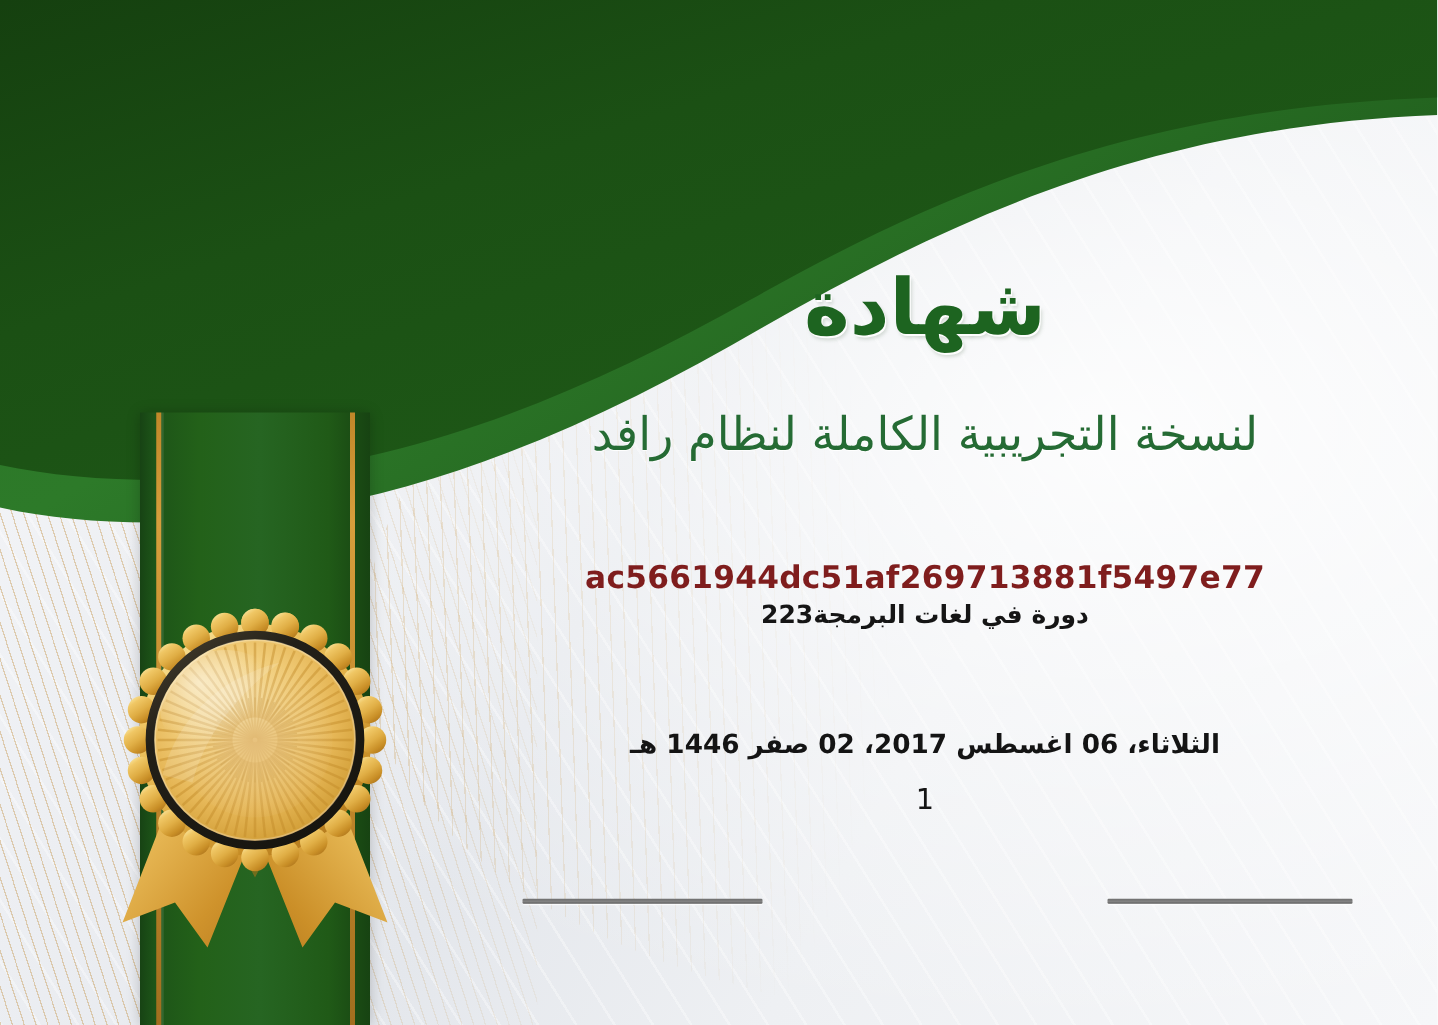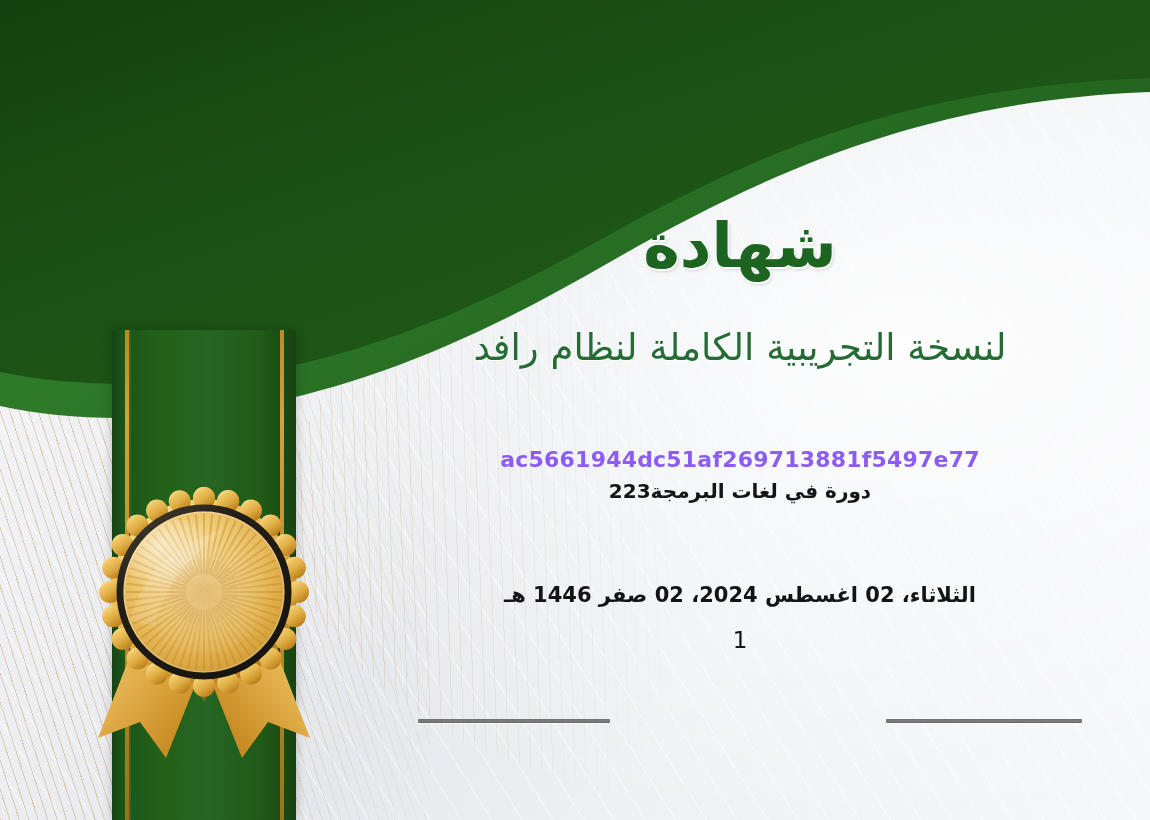--- a/index.html
+++ b/index.html
@@ -166,23 +166,23 @@
     color: #256b34;
     line-height: 1.25;
     text-shadow: 0 1px 0 rgba(255,255,255,0.9);
   }
 
   .cert-hash {
     position: absolute;
     left: 0; right: 0;
     top: 447px;
     direction: ltr;
-    font-size: 22px;
+    font-size: 25px;
     font-weight: 600;
-    color: #8b5cf6;
+    color: #7f1d1d;
     letter-spacing: 0.2px;
   }
 
   .cert-course {
     position: absolute;
     left: 0; right: 0;
     top: 479px;
     font-size: 20px;
     font-weight: 600;
     color: #151515;
@@ -471,21 +471,21 @@
   <div class="content">
 
     <div class="cert-title">شهادة</div>
 
     <div class="cert-subtitle">لنسخة التجريبية الكاملة لنظام رافد</div>
 
     <div class="cert-hash">ac5661944dc51af269713881f5497e77</div>
 
     <div class="cert-course">دورة في لغات البرمجة223</div>
 
-    <div class="cert-date">الثلاثاء، 02 اغسطس 2024، 02 صفر 1446 هـ</div>
+    <div class="cert-date">الثلاثاء، 06 اغسطس 2017، 02 صفر 1446 هـ</div>
 
     <div class="cert-page">1</div>
   </div>
 
   <div class="sig-line right-line"></div>
   <div class="sig-line left-line"></div>
 
 </div>
 
 </body></html>

